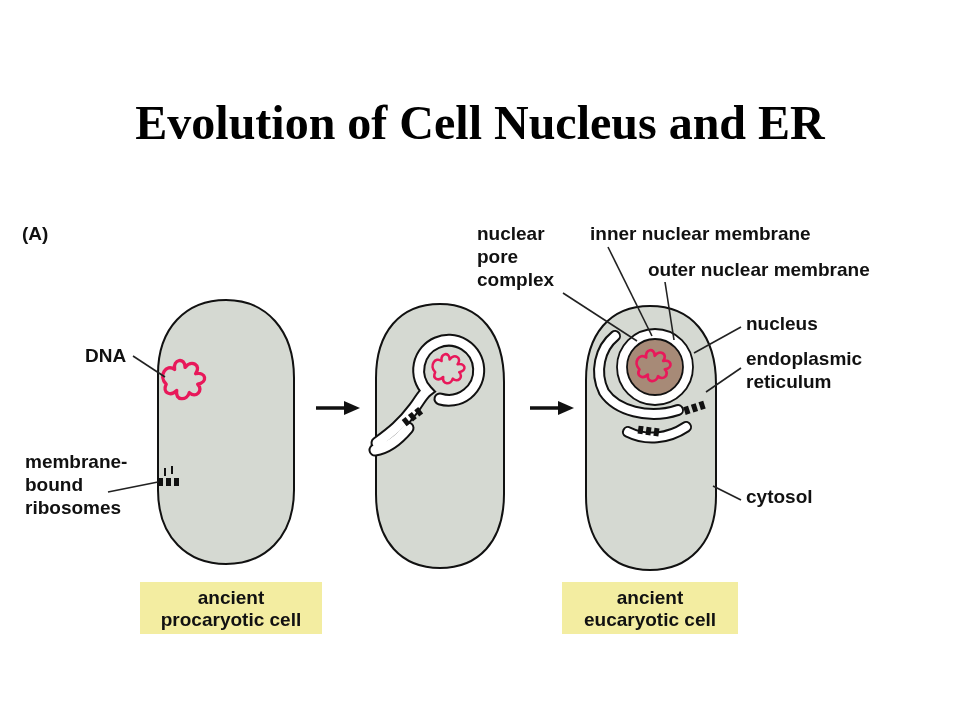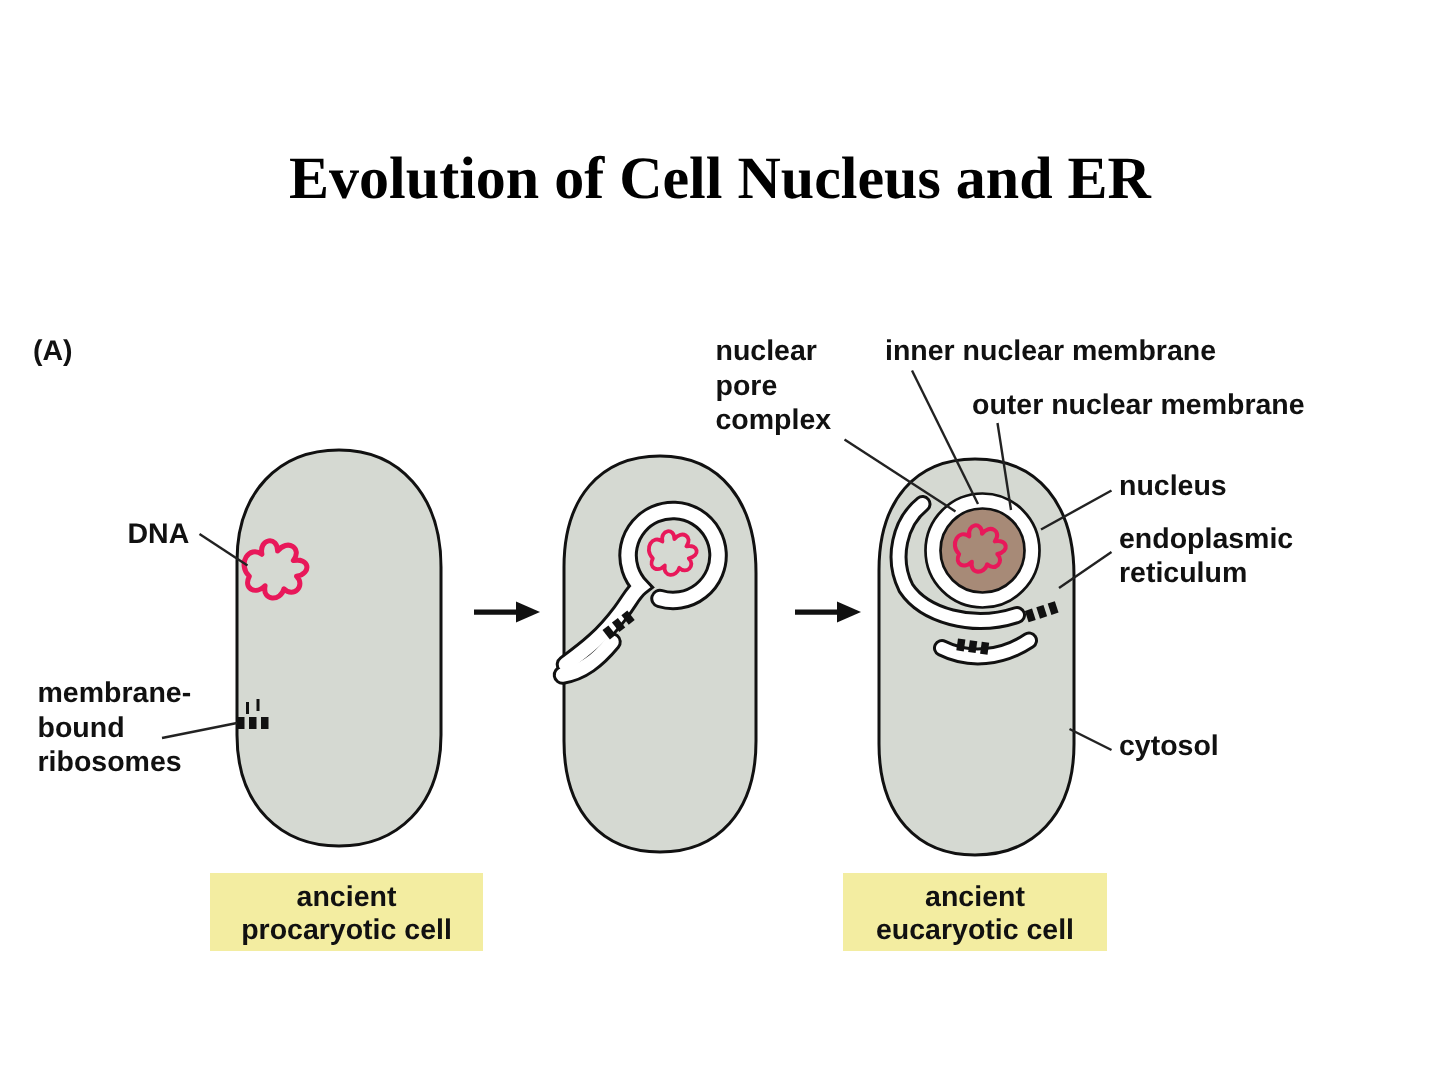--- a/index.html
+++ b/index.html
@@ -1,19 +1,19 @@
 <!DOCTYPE html>
 <html><head>
 <meta charset="utf-8">
 <style>
   html,body{margin:0;padding:0;background:#fff;}
   .slide{position:relative;width:960px;height:720px;background:#fff;overflow:hidden;
          font-family:"Liberation Sans",sans-serif;}
   .title{position:absolute;top:95px;left:0;width:100%;text-align:center;
-         font-family:"Liberation Serif",serif;font-weight:700;font-size:40px;color:#000;}
+         font-family:"Liberation Serif",serif;font-weight:700;font-size:48px;color:#000;}
   svg{position:absolute;top:0;left:0;}
   .dlabel{font:700 19px "Liberation Sans",sans-serif;fill:#111;}
   .cap{font:700 19px "Liberation Sans",sans-serif;fill:#111;text-anchor:middle;}
   .leader{stroke:#222;stroke-width:1.6;fill:none;}
   .tube-out{stroke:#111;stroke-width:13;fill:none;stroke-linecap:round;}
   .tube-in{stroke:#fff;stroke-width:9;fill:none;stroke-linecap:round;}
   .er-out{stroke:#111;stroke-width:12;fill:none;stroke-linecap:round;}
   .er-in{stroke:#fff;stroke-width:8;fill:none;stroke-linecap:round;}
 </style>
 </head>

